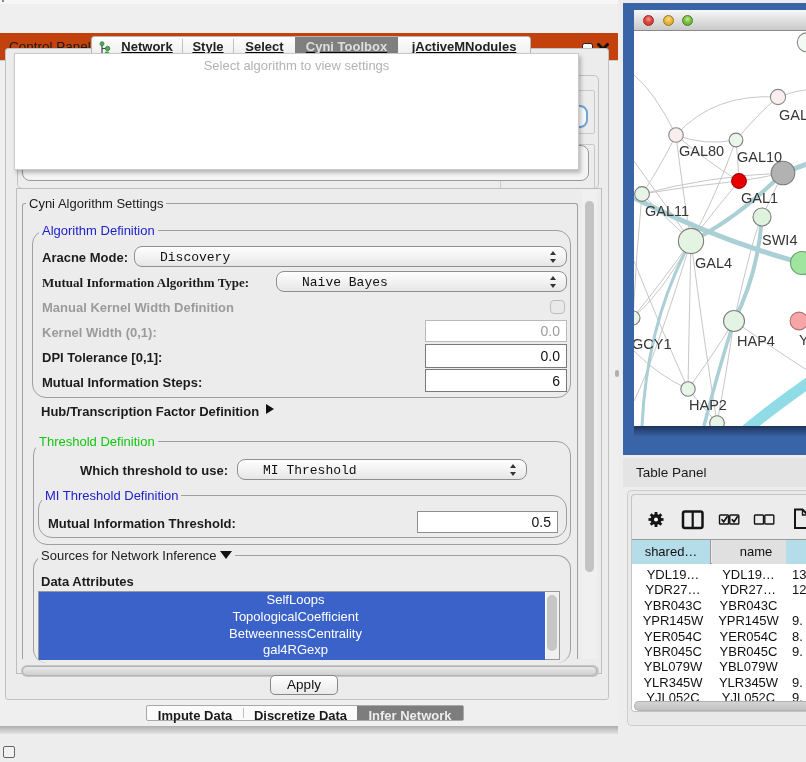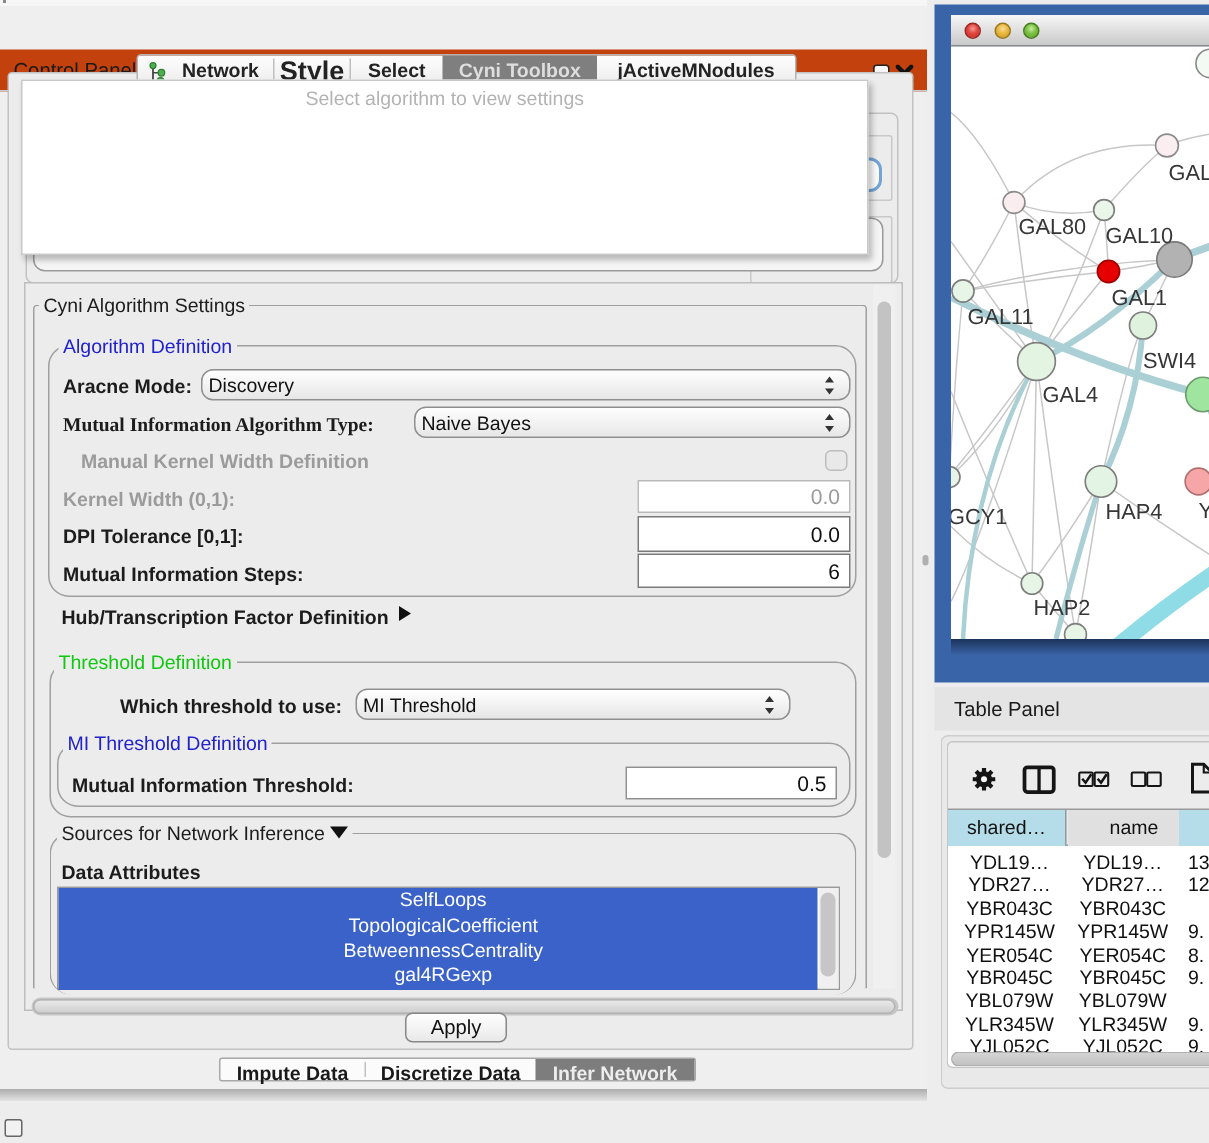--- a/index.html
+++ b/index.html
@@ -3,21 +3,21 @@
 <meta charset="utf-8">
 <style>
 * { margin:0; padding:0; box-sizing:border-box; }
 html,body { width:806px; height:762px; background:#EDEDED; font-family:"Liberation Sans", sans-serif; overflow:hidden; position:relative; }
 .abs { position:absolute; }
 .lbl { font-size:13px; font-weight:bold; color:#1c1c1c; white-space:nowrap; }
 .dis { color:#9b9b9b; }
 .groupbox { position:absolute; border:1px solid #9f9f9f; border-radius:14px; }
 .gtitle { position:absolute; top:-7px; background:#ececec; padding:0 3px; font-size:13px; line-height:14px; white-space:nowrap; }
 .combo { position:absolute; background:linear-gradient(#fefefe,#eeeeee 70%,#e6e6e6); border:1px solid #8f8f8f; border-radius:8px; font-size:13px; color:#111; }
-.combo .ct { position:absolute; left:4px; top:50%; transform:translateY(-50%); white-space:nowrap; }
+.combo .ct { position:absolute; left:25px; top:50%; transform:translateY(-50%); white-space:nowrap;font-family:Liberation Mono, monospace; }
 .arr { position:absolute; right:9px; top:50%; width:7px; height:12px; transform:translateY(-50%); }
 .arr:before { content:""; position:absolute; left:0; top:0; border-left:3.5px solid transparent; border-right:3.5px solid transparent; border-bottom:4px solid #333; }
 .arr:after { content:""; position:absolute; left:0; bottom:0; border-left:3.5px solid transparent; border-right:3.5px solid transparent; border-top:4px solid #333; }
 .tfield { position:absolute; background:#fff; font-size:14px; text-align:right; }
 .tfield span { position:absolute; right:6px; top:50%; transform:translateY(-50%); }
 </style>
 </head>
 <body>
 
 <div class="abs" style="left:0; top:0; width:618px; height:4px; background:#f6f6f6;"></div>
@@ -27,31 +27,31 @@
   <div class="abs" style="left:0; top:0; width:618px; height:28px; background:#c2410c; border-bottom:1px solid #cccccc;margin-top:29px;">
     <div class="abs" style="left:9px; top:6px; font-size:13.5px; color:#1a1a1a;">Control Panel</div>
     <div class="abs" style="left:582px; top:10px; width:11px; height:11px; border:1.8px solid #222; border-radius:2.5px; background:linear-gradient(#fdfdfd,#e8e8e8);"></div>
     <svg class="abs" style="left:597px; top:10px;" width="12" height="12" viewBox="0 0 12 12">
       <path d="M 1.5,1.5 L 10.5,10.5 M 10.5,1.5 L 1.5,10.5" stroke="#111" stroke-width="3" stroke-linecap="round"></path>
     </svg>
   </div>
 
   <div class="abs" style="left:5px; top:44px; width:604px; height:652px; background:#ececec; border:1px solid #c2c2c2; border-radius:3px;"></div>
 
-  <div class="abs" id="toptabs" style="left:91px; top:32px; height:22px; display:flex; background:linear-gradient(#fdfdfd,#ededed); border:1px solid #b4b4b4; border-radius:3px 3px 0 0; text-align:center;">
+  <div class="abs" id="toptabs" style="left:91px; top:32px; height:22px; display:flex; background:linear-gradient(#fdfdfd,#ededed); border:1px solid #b4b4b4; border-radius:3px 3px 0 0; text-align:center;text-decoration:underline;">
     <div style="width:90px; line-height:20px; font-size:13px; font-weight:bold; color:#222; position:relative; padding-left:20px;">
       <svg width="17" height="18" viewBox="0 0 17 18" style="position:absolute; left:5px; top:3px;">
         <path d="M 5,4 V 14 H 9" fill="none" stroke="#444" stroke-width="1.2"></path>
         <line x1="5" y1="8.5" x2="10" y2="8.5" stroke="#444" stroke-width="1.1"></line>
         <circle cx="5" cy="3.7" r="2" fill="#4caf50" stroke="#2e7d32" stroke-width="0.8"></circle>
         <circle cx="10.6" cy="8.5" r="2.2" fill="#4caf50" stroke="#2e7d32" stroke-width="0.8"></circle>
         <circle cx="10" cy="14" r="2.2" fill="#4caf50" stroke="#2e7d32" stroke-width="0.8"></circle>
       </svg>Network</div>
     <div style="width:1px; background:#c0c0c0; margin:2px 0;"></div>
-    <div style="width:50px; line-height:20px; font-size:18px; font-weight:bold; color:#222;">Style</div>
+    <div style="width:50px; line-height:20px; font-size:13px; font-weight:bold; color:#222;">Style</div>
     <div style="width:1px; background:#c0c0c0; margin:2px 0;"></div>
     <div style="width:61px; line-height:20px; font-size:13px; font-weight:bold; color:#222;">Select</div>
     <div style="width:103px; line-height:20px; font-size:13px; font-weight:bold; color:#dedede; background:#7f7f7f;">Cyni Toolbox</div>
     <div style="width:132px; line-height:20px; font-size:13px; font-weight:bold; color:#222;">jActiveMNodules</div>
   </div>
 
   <div class="abs" style="left:17px; top:71px; width:582px; height:114px; border:1px solid #c2c2c2; border-radius:5px; background:#ececec;"></div>
   <div class="abs" style="left:500px; top:86px; width:95px; height:44px; border:1px solid #c9c9c9; border-radius:2px; background:#ececec;"></div>
   <div class="abs" style="left:500px; top:140px; width:95px; height:45px; border:1px solid #c9c9c9; border-radius:2px; background:#ececec;"></div>
   <div class="abs" style="left:22px; top:141px; width:567px; height:36px; border:1px solid #9a9a9a; border-radius:8px; background:#f5f5f5;"></div>
@@ -75,21 +75,21 @@
   <div class="lbl abs" style="left:42px; top:246px;">Aracne Mode:</div>
   <div class="combo" style="left:134px; top:242px; width:433px; height:21px;">
       <span class="ct">Discovery</span>
       <span class="arr"></span>
     </div>
   <div class="lbl abs" style="left:42px; top:271px;font-family:Liberation Serif, serif;">Mutual Information Algorithm Type:</div>
   <div class="combo" style="left:276px; top:267px; width:291px; height:21px;">
       <span class="ct">Naive Bayes</span>
       <span class="arr"></span>
     </div>
-  <div class="lbl dis abs" style="left:42px; top:296px;margin-left:12px;">Manual Kernel Width Definition</div>
+  <div class="lbl dis abs" style="left:42px; top:296px;">Manual Kernel Width Definition</div>
   <div class="abs" style="left:550px; top:296px; width:15px; height:14px; background:#e9e9e9; border:1px solid #bdbdbd; border-radius:4px;"></div>
   <div class="lbl dis abs" style="left:42px; top:321px;">Kernel Width (0,1):</div>
   <div class="tfield" style="left:425px; top:316px; width:142px; height:22px; border:1px solid #b9b9b9;">
       <span style="color:#9b9b9b;">0.0</span>
     </div>
   <div class="lbl abs" style="left:42px; top:346px;">DPI Tolerance [0,1]:</div>
   <div class="tfield" style="left:425px; top:340px; width:142px; height:24px; border:1.5px solid #7a7a7a;">
       <span style="color:#111;">0.0</span>
     </div>
   <div class="lbl abs" style="left:42px; top:371px;">Mutual Information Steps:</div>

